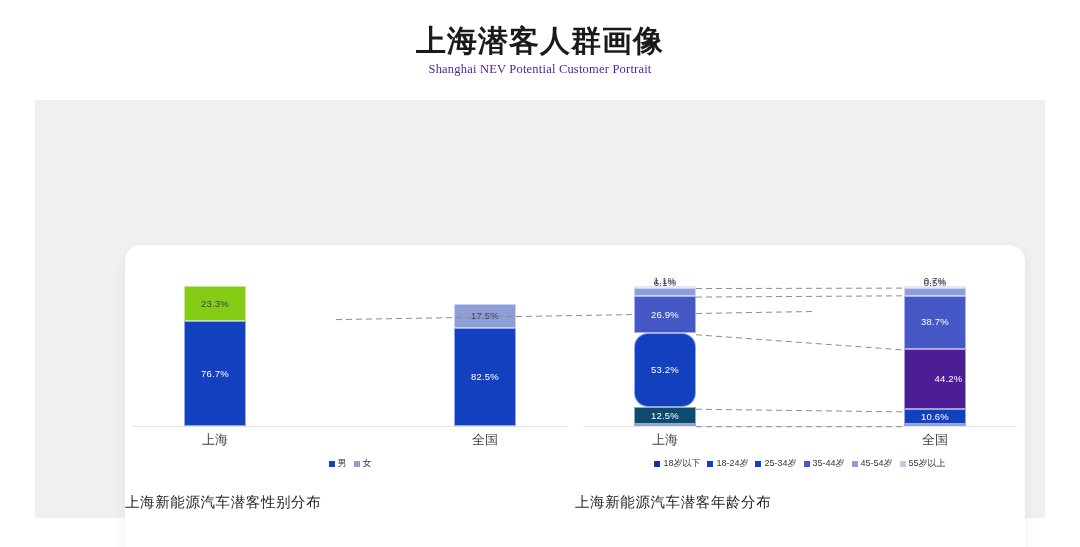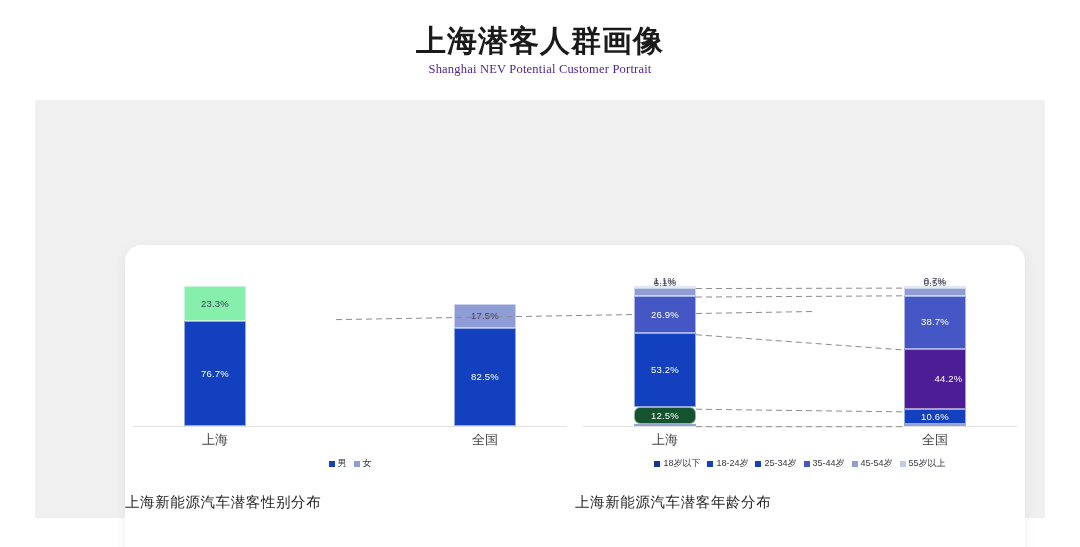--- a/index.html
+++ b/index.html
@@ -197,21 +197,21 @@
 <div class="gray-panel">
   <div class="white-card">
     <div class="charts-row" id="charts-row">
 
     <div class="chart-block">
           <div class="plot">
             <div class="bar left-bar" style="width: 62px; height: 140px;">
               <div class="seg" style="height: 107.38px; background: rgb(19, 64, 191);">
                 <span class="seg-label on-dark">76.7%</span>
               </div>
-              <div class="seg" style="height: 36px; background: #86efac;">
+              <div class="seg" style="height: 36px; background: #84cc16;">
                 <span class="seg-label on-light">23.3%</span>
               </div>
             </div>
             <div class="bar right-bar" style="width: 62px; height: 140px;">
               <div class="seg" style="height: 98px; background: rgb(19, 64, 191);">
                 <span class="seg-label on-dark">82.5%</span>
               </div>
               <div class="seg" style="height: 24.5px; background: rgb(143, 157, 214);">
                 <span class="seg-label on-light">17.5%</span>
               </div>
@@ -236,24 +236,24 @@
             </div>
           </div>
           <div class="caption">上海新能源汽车潜客性别分布</div>
         </div>
         <div class="chart-block">
           <div class="plot">
             <div class="bar left-bar" style="width: 62px; height: 140px;">
               <div class="seg" style="height: 0.28px; background: rgb(18, 52, 159);">
                 <span class="seg-label on-dark float-down">0.2%</span>
               </div>
-              <div class="seg" style="height: 17.5px; background: #14532d; border-radius: 6px;">
+              <div class="seg" style="height: 17.5px; background: #0c4a6e;">
                 <span class="seg-label on-dark">12.5%</span>
               </div>
-              <div class="seg" style="height: 74.48px; background: rgb(19, 64, 191);">
+              <div class="seg" style="height: 74.48px; background: rgb(19, 64, 191); border-radius: 14px;">
                 <span class="seg-label on-dark">53.2%</span>
               </div>
               <div class="seg" style="height: 37.66px; background: rgb(68, 87, 196);">
                 <span class="seg-label on-dark">26.9%</span>
               </div>
               <div class="seg" style="height: 8.54px; background: rgb(143, 157, 214);">
                 <span class="seg-label on-light float-up">6.1%</span>
               </div>
               <div class="seg" style="height: 1.54px; background: rgb(195, 201, 232);">
                 <span class="seg-label on-light float-up">1.1%</span>

